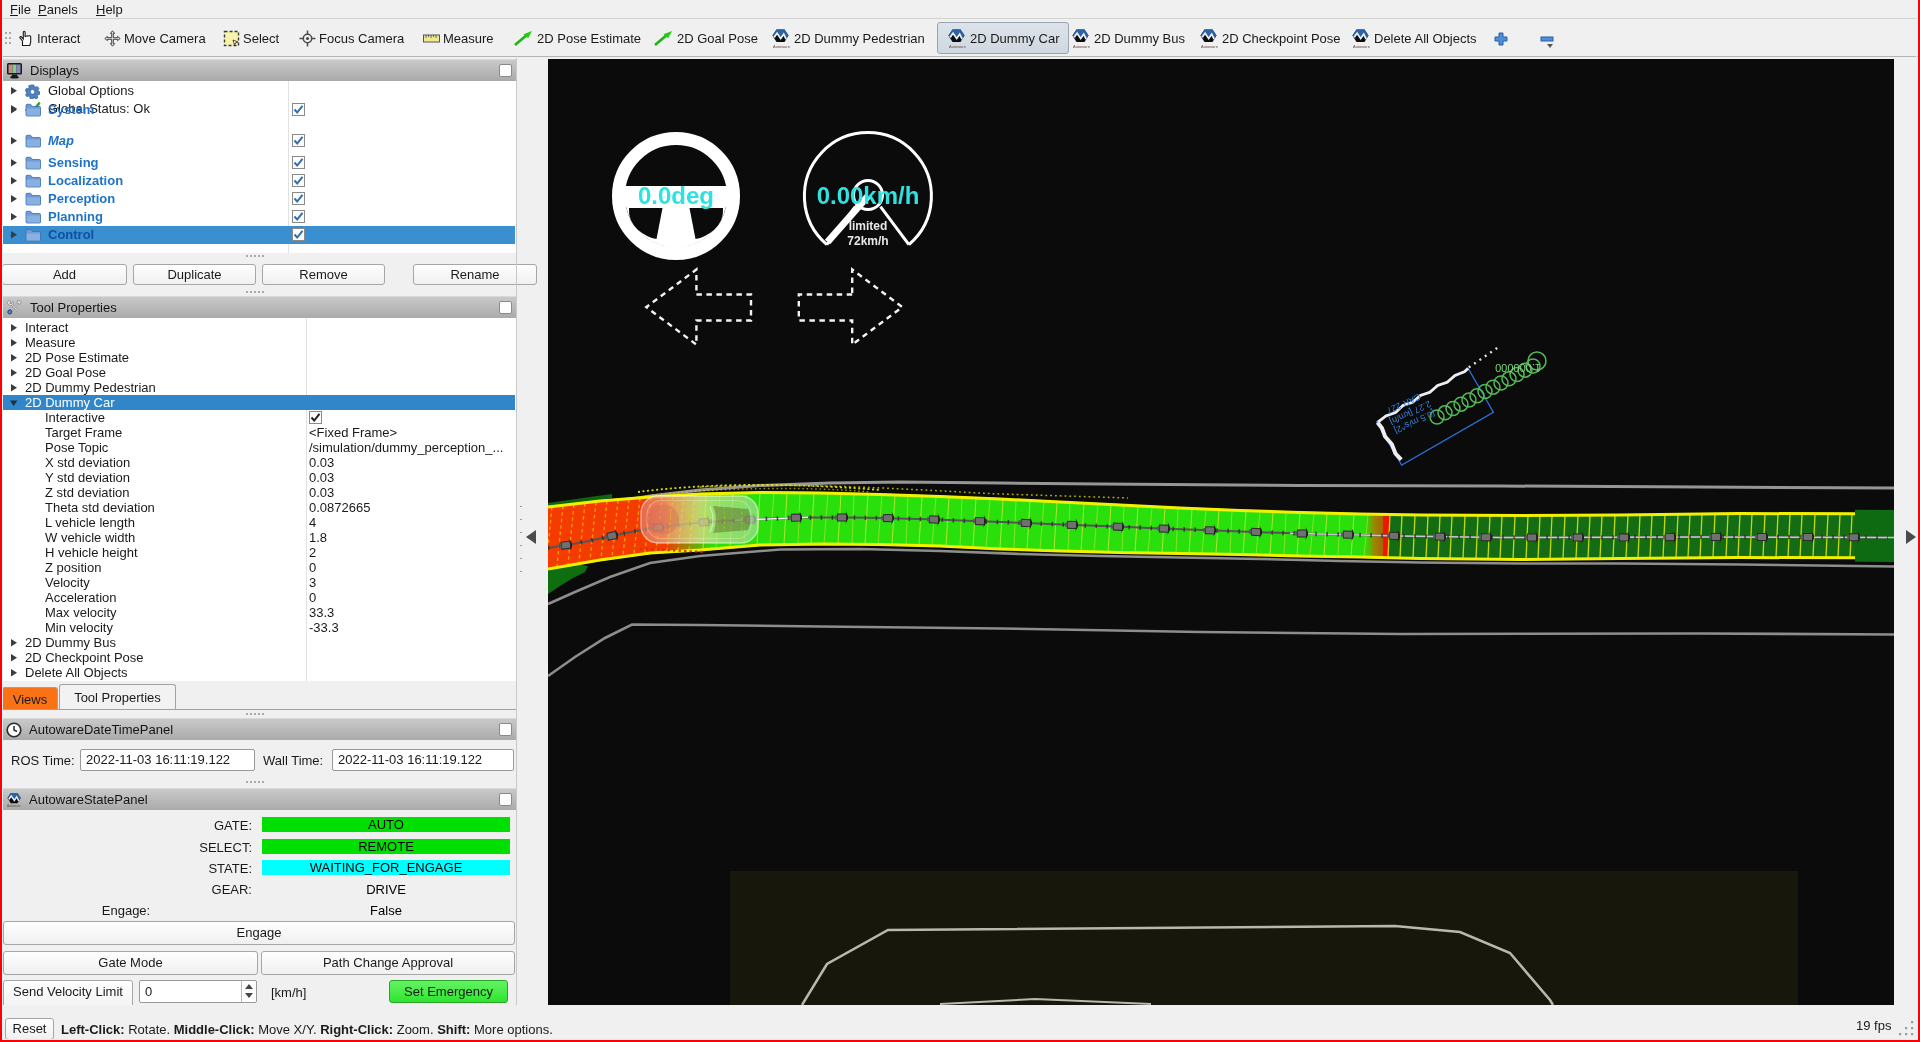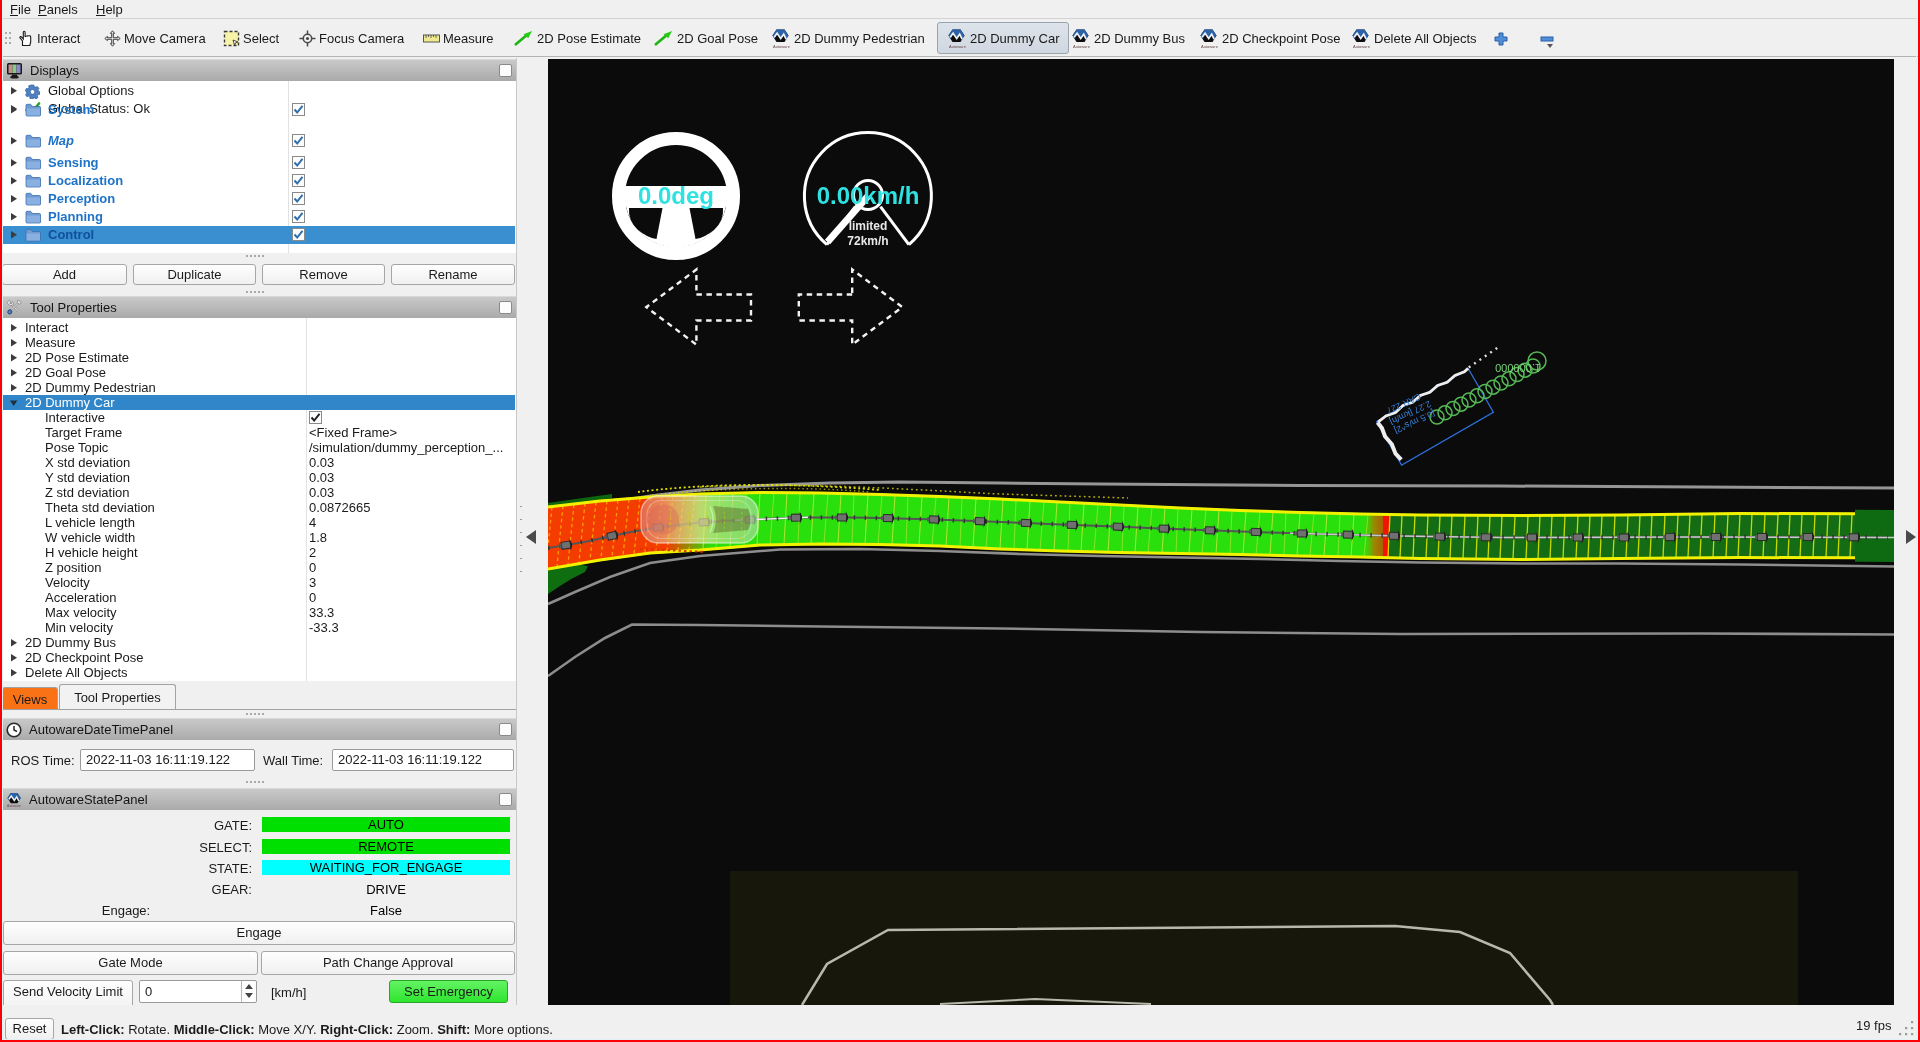--- a/index.html
+++ b/index.html
@@ -373,21 +373,21 @@
       <svg width="13" height="13" viewBox="0 0 13 13">
         <rect x="0.5" y="0.5" width="12" height="12" fill="#fdfdfd" stroke="#8a8a8a"></rect>
         <path d="M2.5,6.5 L5.2,9.5 L10.5,2.8" fill="none" stroke="#2f6fb0" stroke-width="2"></path>
       </svg>
     </span>
   </div>
 <div class="dots" style="left:246px;top:255px"><i></i><i></i><i></i><i></i><i></i><i></i></div>
 <div class="btn" style="left:2px;top:264px;width:125px">Add</div>
 <div class="btn" style="left:133px;top:264px;width:123px">Duplicate</div>
 <div class="btn" style="left:262px;top:264px;width:123px">Remove</div>
-<div class="btn" style="left:391px;top:264px;width:124px">Rename</div>
+<div class="btn" style="left:413px;top:264px;width:124px">Rename</div>
 <div class="dots" style="left:246px;top:291px"><i></i><i></i><i></i><i></i><i></i><i></i></div>
 
 <div class="phdr" style="top:296px">
     <span class="ic">
       <svg width="17" height="17" viewBox="0 0 17 17">
         <line x1="5" y1="5" x2="12.5" y2="12.5" stroke="#9c9c9c" stroke-width="2.2"></line>
         <line x1="5" y1="5" x2="12.5" y2="12.5" stroke="#e4e4e4" stroke-width="0.9"></line>
         <path d="M1.2,3.8 L2.8,1.4 L4.6,2.6 L3.8,4.4 L5.6,4.9 L6.3,2.9 L7.9,4.1 Q7.3,6.6 5.2,6.6 Q2.6,6.7 1.2,3.8 Z" fill="#ececec" stroke="#7e7e7e" stroke-width="0.7"></path>
         <line x1="12.2" y1="4.2" x2="5" y2="11.4" stroke="#9c9c9c" stroke-width="2"></line>
         <line x1="12.2" y1="4.2" x2="5" y2="11.4" stroke="#e8e8e8" stroke-width="0.8"></line>

